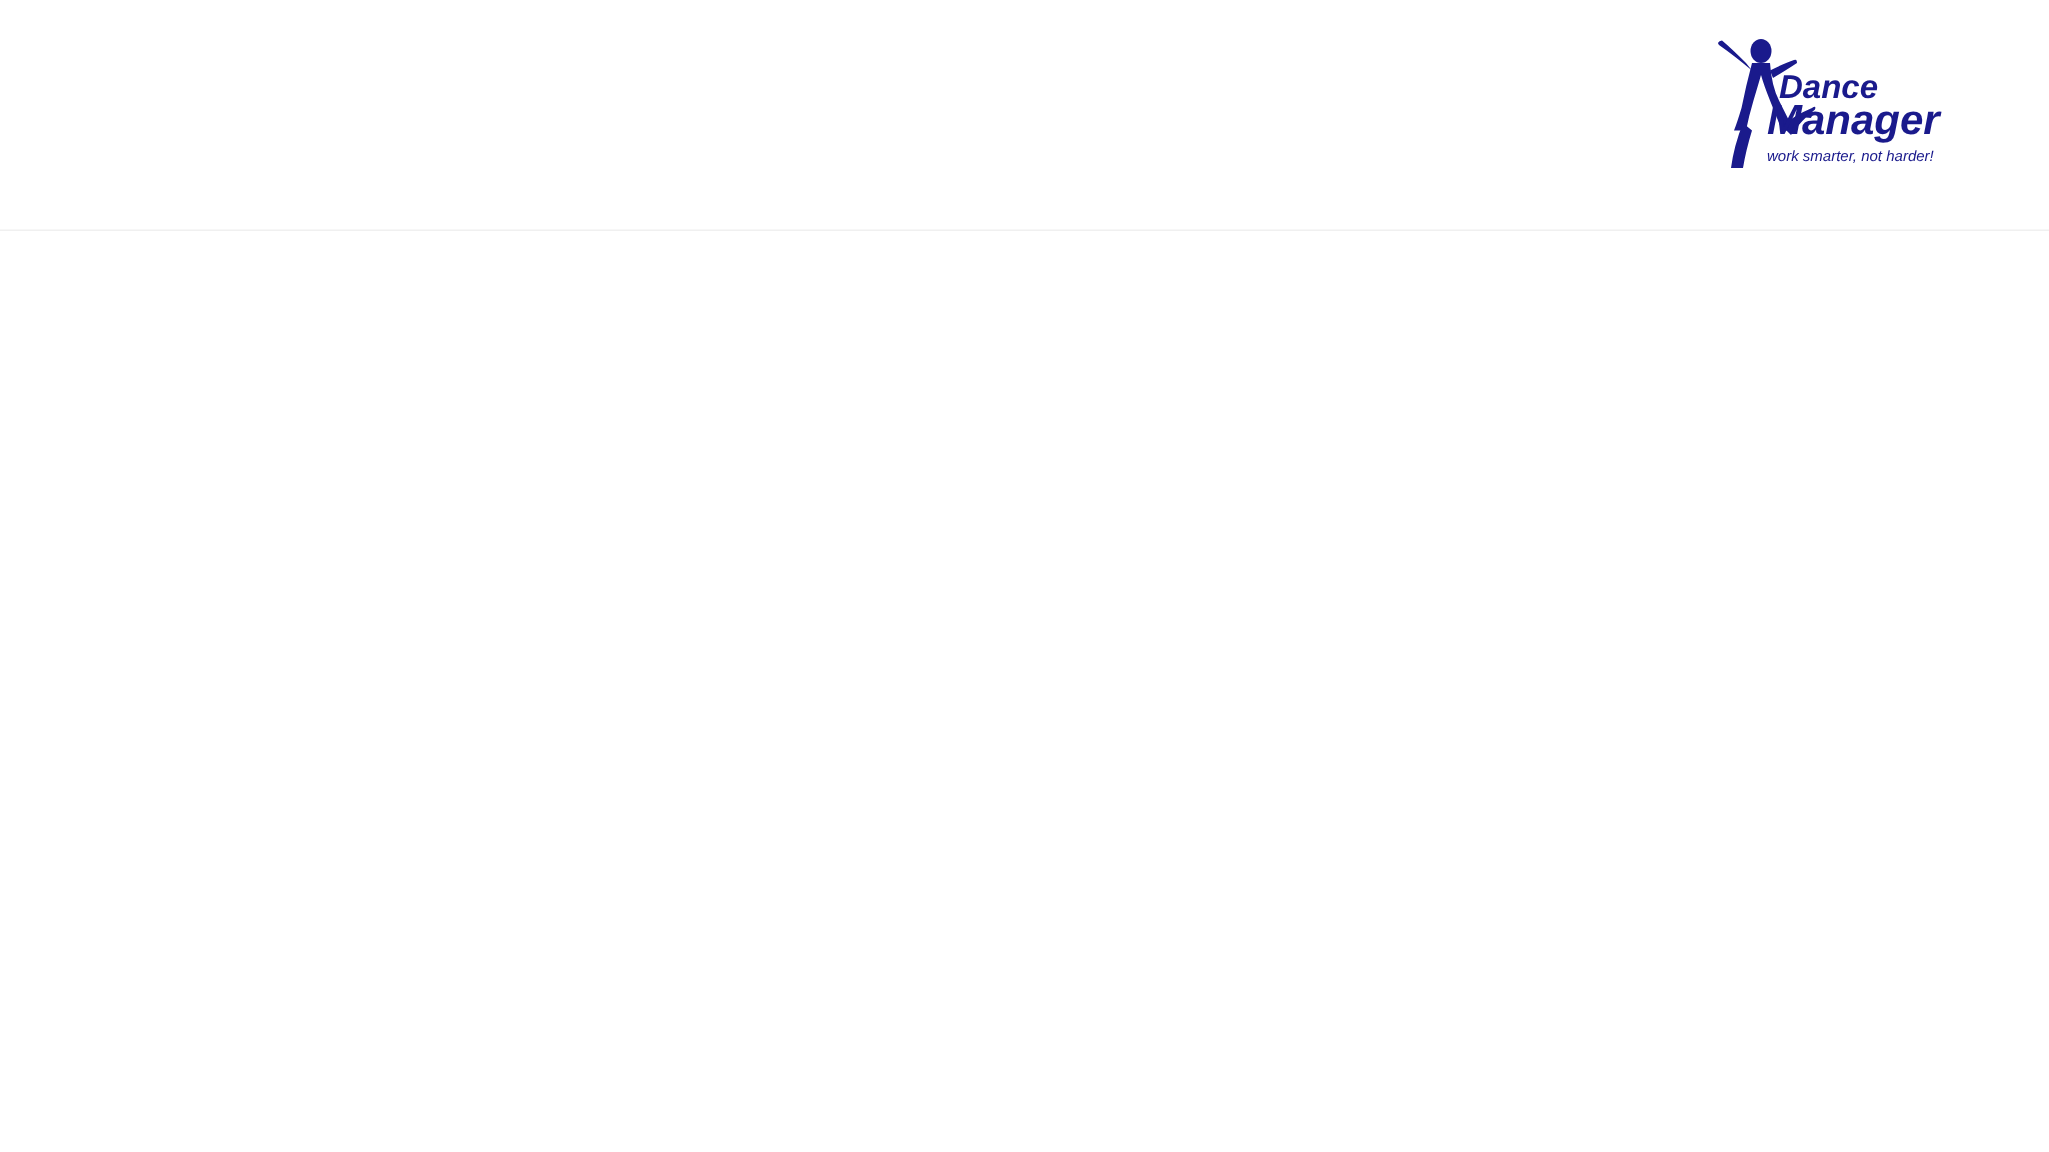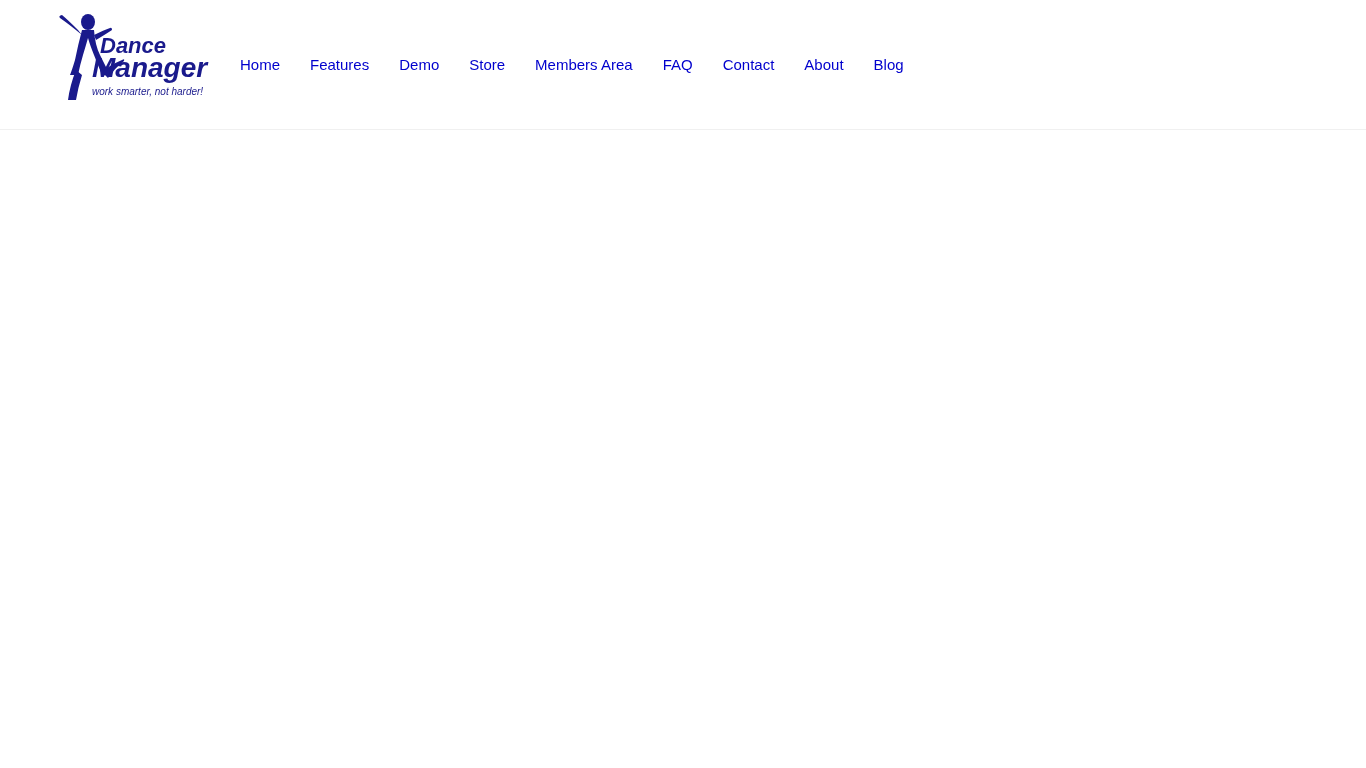--- a/index.html
+++ b/index.html
@@ -11,23 +11,23 @@
     body {
       width: 1366px;
       min-height: 768px;
       background: #ffffff;
       font-family: Arial, sans-serif;
     }
 
     header {
       display: flex;
       align-items: center;
-      justify-content: flex-start;
+      justify-content: flex-end;
       padding: 0 40px;
-      height: 130px;
+      height: 154px;
       background: #ffffff;
       border-bottom: 1px solid #f0f0f0;
     }
 
     .logo-area {
       display: flex;
       flex-direction: column;
       align-items: flex-start;
     }
 
@@ -88,27 +88,16 @@
         </g>
 
         <text x="60" y="48" font-family="Arial, sans-serif" font-size="22" font-weight="bold" fill="#1a1a8c" font-style="italic">Dance</text>
         <text x="52" y="72" font-family="Arial, sans-serif" font-size="28" font-weight="bold" fill="#1a1a8c" font-style="italic">Manager</text>
 
         <text x="52" y="90" font-family="Arial, sans-serif" font-size="10" fill="#1a1a8c" font-style="italic">work smarter, not harder!</text>
       </svg>
     </div>
   </div>
 
-  <nav>
-    <a href="#">Home</a>
-    <a href="#">Features</a>
-    <a href="#">Demo</a>
-    <a href="#">Store</a>
-    <a href="#">Members Area</a>
-    <a href="#">FAQ</a>
-    <a href="#">Contact</a>
-    <a href="#">About</a>
-    <a href="#">Blog</a>
-  </nav>
 </header>
 
 <main>
 </main>
 
 </body></html>

